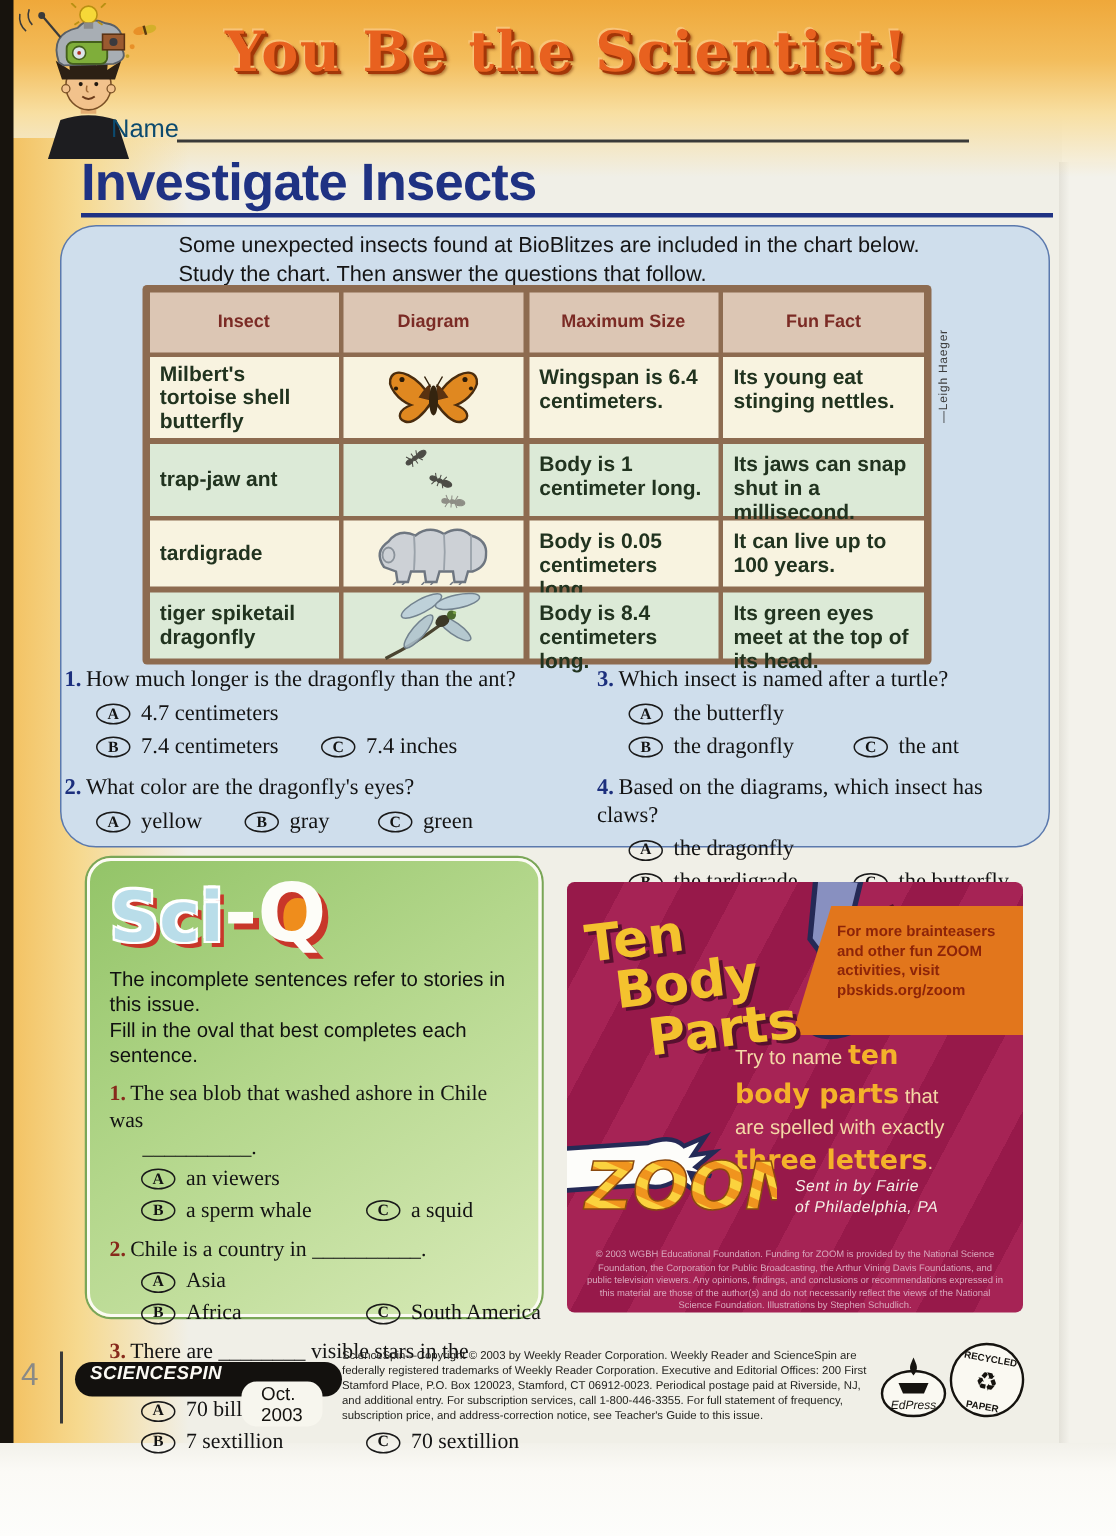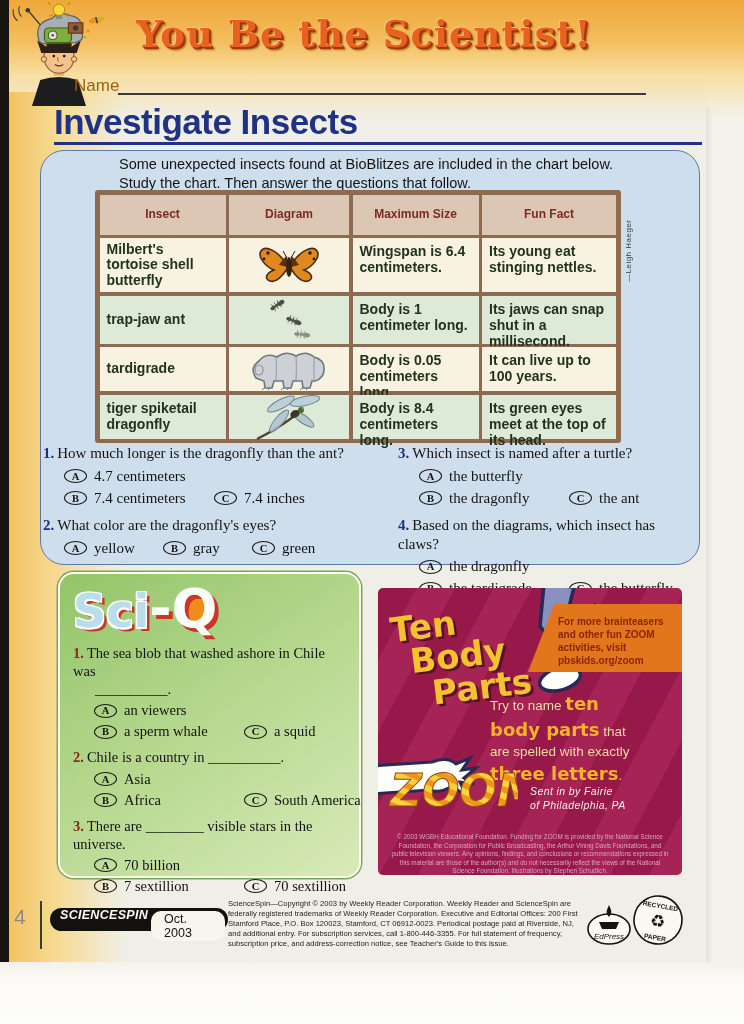--- a/index.html
+++ b/index.html
@@ -13,25 +13,25 @@
     background:linear-gradient(90deg, rgba(90,80,60,0.10), rgba(0,0,0,0) 7px), #f3f2eb; }
   .band-top { position:absolute; left:8px; top:0; width:736px; height:118px;
     background:linear-gradient(180deg, #efa83a 0%, #f3bd5c 34%, #f8dfa2 64%, rgba(246,238,218,0) 100%); }
   .band-left { position:absolute; left:8px; top:92px; width:118px; height:870px;
     background:linear-gradient(90deg, #f3c263 0%, #f6d98f 38%, rgba(246,240,220,0) 100%); }
   .black-edge { position:absolute; left:0; top:0; width:9px; height:962px; background:#17130d; }
   .scan-bottom { position:absolute; left:0; top:962px; width:744px; height:62px;
     background:linear-gradient(180deg,#f2f1ea, #fbfaf6 30%, #fdfdfb); }
 
   
-  .title { position:absolute; left:136px; top:12px; font-family:"DejaVu Serif",serif;
+  .title { position:absolute; left:150px; top:12px; font-family:"DejaVu Serif",serif;
     font-weight:900; font-size:37px; letter-spacing:1px; color:#e8611f;
     text-shadow:-1px -1px 0 #f8c478, 1px 1px 0 #a33708, 2px 2px 0 #a33708, 3px 3px 2px rgba(110,35,0,.55); }
   .name-row { position:absolute; left:74px; top:76px; width:572px; }
-  .name-label { font-size:17px; color:#a16207; }
+  .name-label { font-size:17px; color:#0c4a6e; }
   .name-line { position:absolute; left:44px; top:17px; width:528px; border-bottom:2px solid #3a3a38; }
 
   
   .ii-heading { position:absolute; left:54px; top:102px; font-size:35px; font-weight:800;
     color:#1f3283; letter-spacing:-0.5px; }
   .ii-underline { position:absolute; left:54px; top:142px; width:648px; height:2.5px; background:#1f3283; }
   .blue-panel { position:absolute; left:40px; top:150px; width:660px; height:415px;
     background:#cfdeec; border:1.6px solid #5b79ad; border-radius:24px; }
   .ii-intro { position:absolute; left:119px; top:155px; width:500px; font-size:14.5px;
     line-height:1.28; color:#141414; }
@@ -87,21 +87,21 @@
   .sciq-box .qhead { font-size:14.5px; }
   .sciq-box .opt { font-size:14.5px; }
   .sciq-box .opts { margin-top:4px; row-gap:4px; }
   .sciq-box .q { margin-bottom:8px; }
 
   
   .ad { position:absolute; left:378px; top:588px; width:304px; height:287px; border-radius:5px;
     background:repeating-linear-gradient(118deg, #97194a 0 34px, #a km62355 34px 68px);
     background:repeating-linear-gradient(118deg, #97194a 0 34px, #a62355 34px 68px);
     overflow:hidden; }
-  .ad-promo { position:absolute; left:150px; top:16px; width:154px; height:68px;
+  .ad-promo { position:absolute; left:150px; top:16px; width:154px; height:86px;
     background:#e2761c; clip-path:polygon(17% 0, 100% 0, 100% 100%, 0 100%);
     padding:11px 4px 0 30px; font-size:10px; font-weight:bold; color:#8d2409; line-height:1.3; }
   .ad-title { position:absolute; left:16px; top:18px; transform:rotate(-7deg);
     font-family:"DejaVu Sans",sans-serif; font-weight:800; font-size:34px; line-height:0.98;
     color:#f4c22e; text-shadow:2.5px 2.5px 0 #58102f; }
   .ad-title div:nth-child(2){ margin-left:16px; }
   .ad-title div:nth-child(3){ margin-left:34px; }
   .ad-body { position:absolute; left:112px; top:103px; width:186px; line-height:1.42;
     font-size:13.5px; color:#f4d8a6; }
   .ad-body b { font-size:18px; color:#f4b22a; font-family:"DejaVu Sans",sans-serif; }
@@ -113,21 +113,21 @@
   .ad-leg { position:absolute; left:126px; top:-4px; }
   .ad-arm { position:absolute; left:-6px; top:162px; }
 
   
   .pagenum { position:absolute; left:14px; top:905px; font-size:21px; color:#8a8a86; }
   .foot-rule { position:absolute; left:40px; top:901px; width:1.5px; height:48px; background:#3a3a38; }
   .spin-pill { position:absolute; left:50px; top:908px; width:178px; height:23px; background:#13110e;
     border-radius:12px; display:flex; align-items:flex-start; }
   .spin-name { color:#fbfaf4; font-weight:bold; font-style:italic; font-size:12.5px;
     letter-spacing:0.3px; padding-left:10px; flex:1; }
-  .spin-date { background:#f7f6ee; border-radius:10px; margin:3px; padding:1px 13px 1px 13px;
+  .spin-date { background:#f7f6ee; border-radius:10px; margin:13px; padding:1px 13px 1px 13px;
     font-size:12.5px; color:#15130f; }
   .copyright { position:absolute; left:228px; top:899px; width:352px; font-size:7.6px;
     color:#242420; line-height:1.32; }
   .edpress { position:absolute; left:586px; top:902px; }
   .recycle { position:absolute; left:632px; top:894px; transform:rotate(10deg); }
 
   .scientist { position:absolute; left:6px; top:2px; }
 </style>
 </head>
 <body>
@@ -341,20 +341,24 @@
           </div>
       </div>
     </div>
   </div>
 
   <div class="sciq-box">
     <div class="sciq-logo">
       <div class="qblob"></div>
       <span class="p1">Sci</span><span class="p2">-Q</span>
     </div>
+    <div class="sciq-intro">
+      <div>The incomplete sentences refer to stories in this issue.</div>
+      <div>Fill in the oval that best completes each sentence.</div>
+    </div>
 
     <div class="q">
       <div class="qhead"><span class="qnum">1.</span><span>The sea blob that washed ashore in Chile was</span><br>
         <span class="blankline">__________.</span></div>
       <div class="opts">
         <div class="opt optA">
             <span class="oval">A</span>
             <span>an viewers</span>
           </div>
         <div class="opt">

